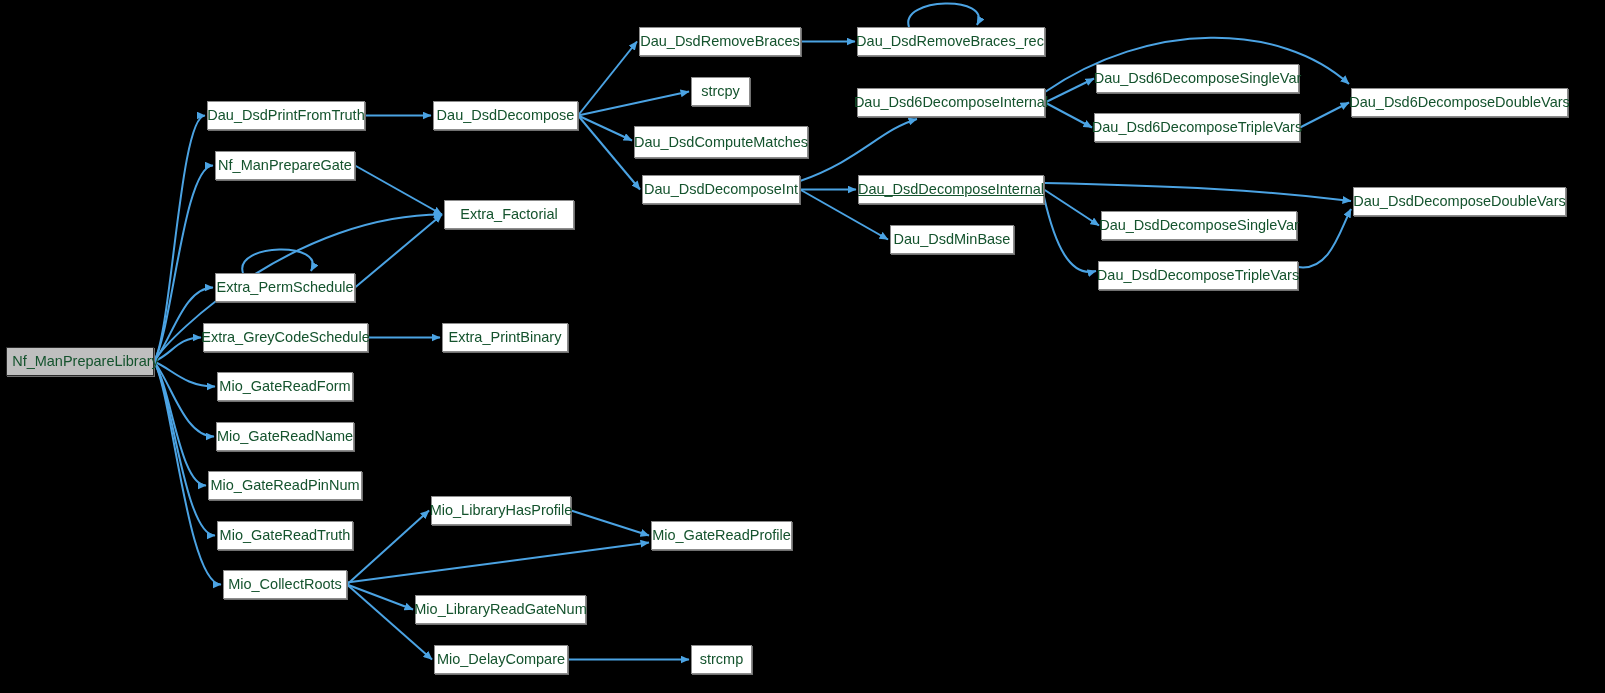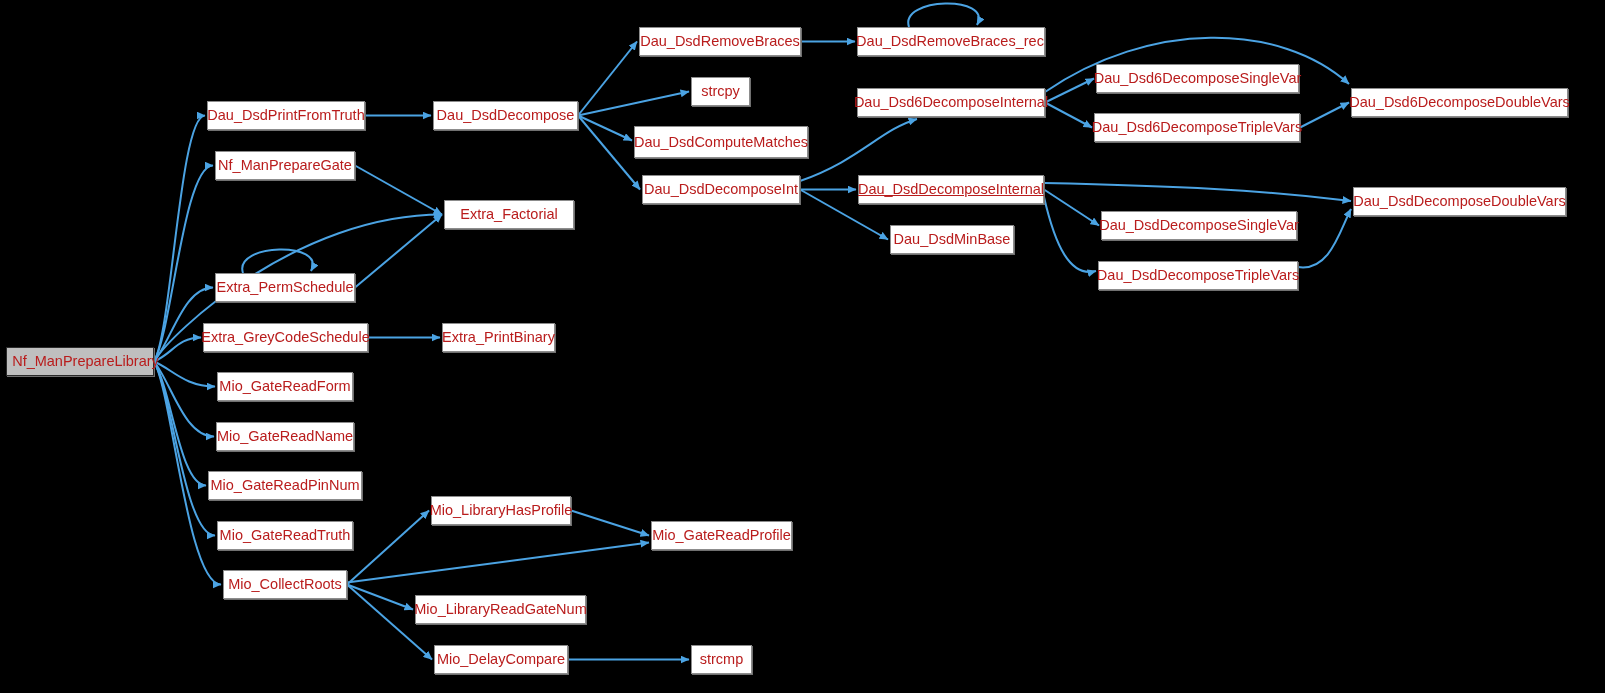--- a/index.html
+++ b/index.html
@@ -1,20 +1,20 @@
 <!DOCTYPE html>
 <html><head>
 <meta charset="utf-8">
 <style>
   html,body{margin:0;padding:0;background:#000;}
   #stage{position:relative;width:1605px;height:693px;background:#000;overflow:hidden;
          font-family:"Liberation Sans", sans-serif;}
   svg.edges{position:absolute;left:0;top:0;width:1605px;height:693px;pointer-events:none;}
   .node{position:absolute;box-sizing:border-box;background:#ffffff;border:1px solid #8c8c8c;
-        color:#b91c1c;font-size:14.5px;line-height:1;display:flex;align-items:center;
+        color:#14532d;font-size:14.5px;line-height:1;display:flex;align-items:center;
         justify-content:center;white-space:nowrap;padding:0 8px;
         box-shadow:1px 1px 0 0 #707070;}
   .node.hl{background:#bfbfbf;border:1px solid #2b2b2b;}
   .node span{display:block;}
 </style>
 </head>
 <body>
 
 <div id="stage">
   <svg class="edges">
@@ -94,21 +94,21 @@
       </div>
       <div class="node" style="left: 223px; top: 570px; width: 124px; height: 29px;">
         <span>Mio_CollectRoots</span>
       </div>
       <div class="node" style="left: 433px; top: 101px; width: 145px; height: 29px;">
         <span>Dau_DsdDecompose</span>
       </div>
       <div class="node" style="left: 444px; top: 200px; width: 130px; height: 29px;">
         <span>Extra_Factorial</span>
       </div>
-      <div class="node" style="left: 442px; top: 323px; width: 113px; height: 29px;">
+      <div class="node" style="left: 442px; top: 323px; width: 126px; height: 29px;">
         <span>Extra_PrintBinary</span>
       </div>
       <div class="node" style="left: 431px; top: 496px; width: 140px; height: 29px;">
         <span>Mio_LibraryHasProfile</span>
       </div>
       <div class="node" style="left: 415px; top: 595px; width: 171px; height: 29px;">
         <span>Mio_LibraryReadGateNum</span>
       </div>
       <div class="node" style="left: 434px; top: 645px; width: 134px; height: 29px;">
         <span>Mio_DelayCompare</span>

